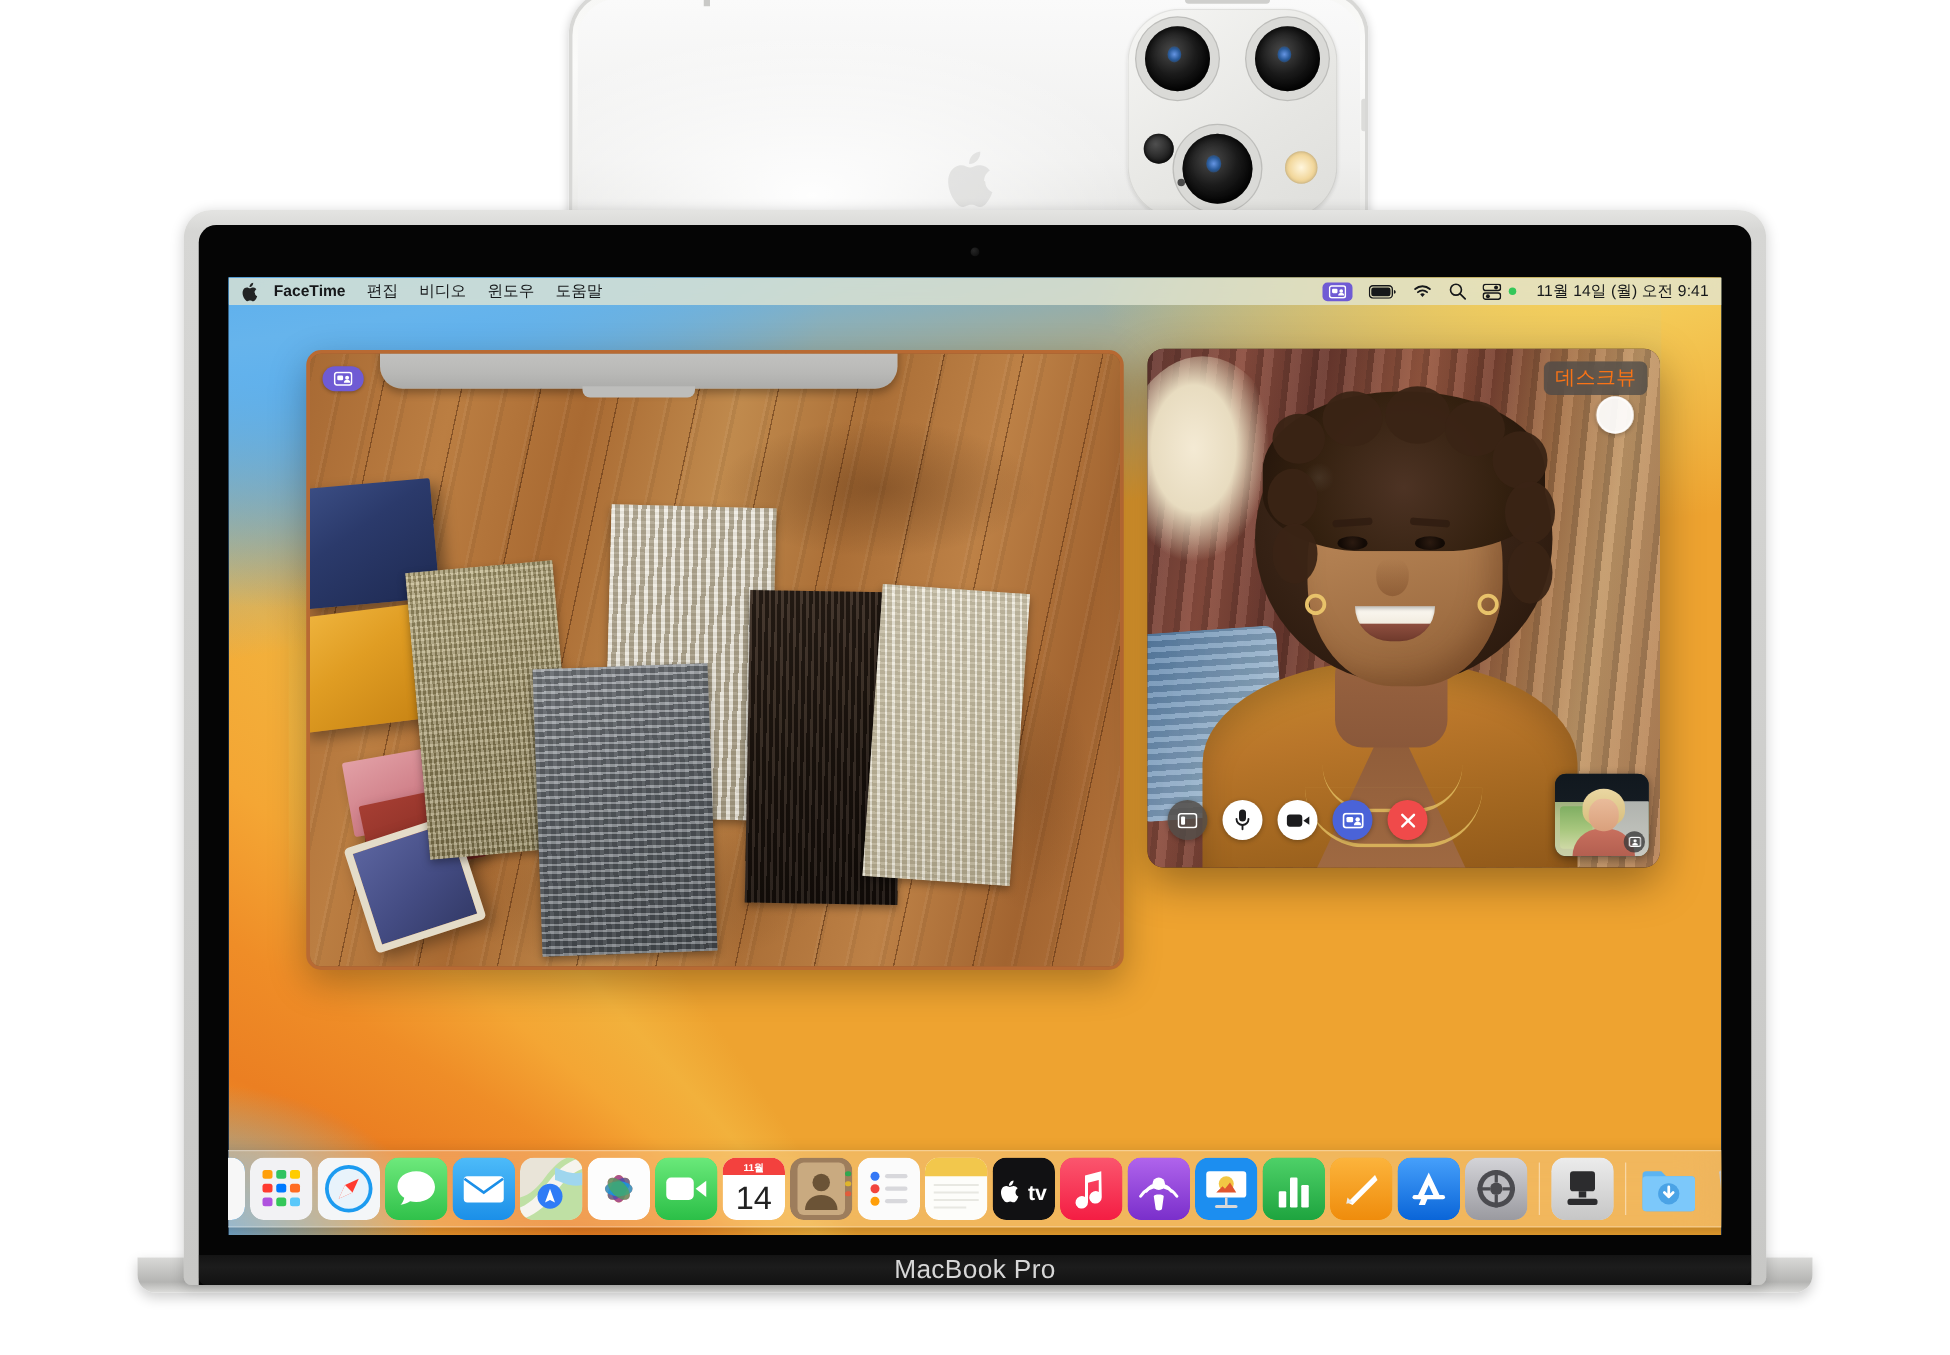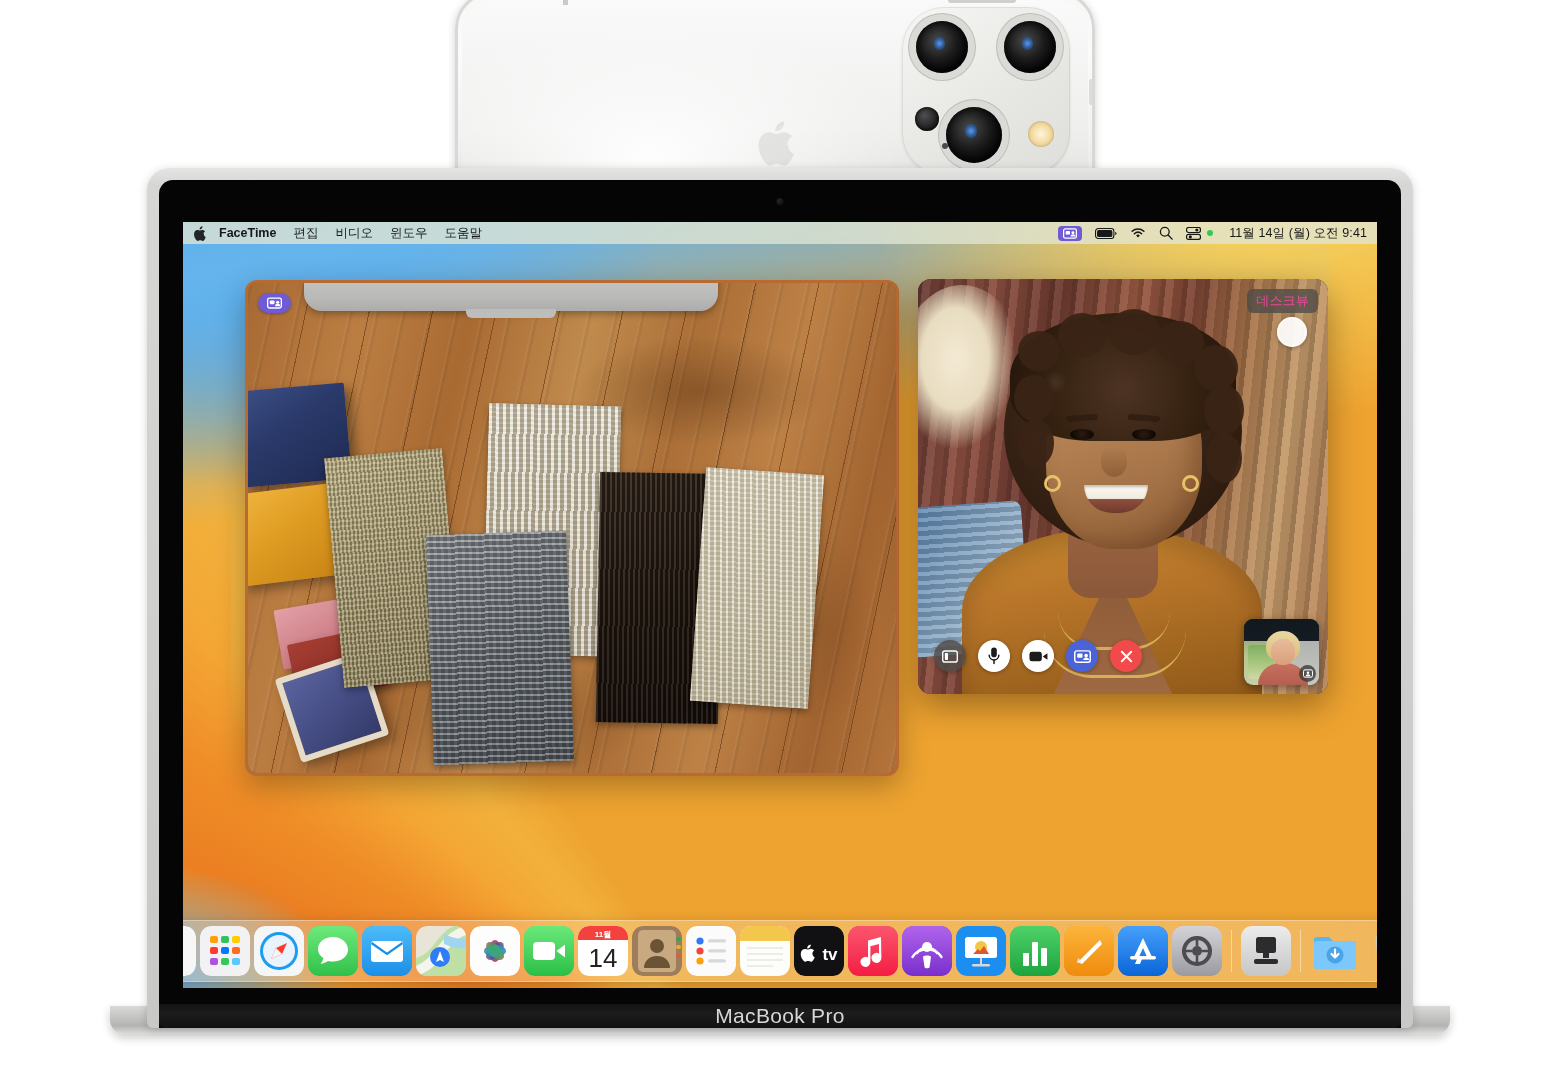--- a/index.html
+++ b/index.html
@@ -336,21 +336,21 @@
   .p-earring.r { left:264px; }
   .p-necklace {
     position:absolute; left:140px; bottom:44px; width:112px; height:38px;
     border-bottom: 3px solid #ddb75c; border-radius: 0 0 60px 60px; opacity:.9;
   }
   .p-necklace.n2 { left:126px; bottom:16px; width:142px; height:48px; border-bottom-width:3px;}
 
   .ft-deskbadge {
     position: absolute; right: 10px; top: 10px;
     background: rgba(70,70,70,.72);
-    color: #ec4899; font-size: 13px; padding: 3px 9px; border-radius: 6px;
+    color: #f97316; font-size: 16px; padding: 3px 9px; border-radius: 6px;
     backdrop-filter: blur(6px);
     letter-spacing: .2px;
   }
   .ft-circlebtn {
     position: absolute; right: 21px; top: 38px;
     width: 30px; height: 30px; border-radius: 50%;
     background: rgba(255,255,255,.92);
     box-shadow: 0 0 0 2px rgba(255,255,255,.55) inset, 0 1px 4px rgba(0,0,0,.3);
   }
   .ft-controls {

